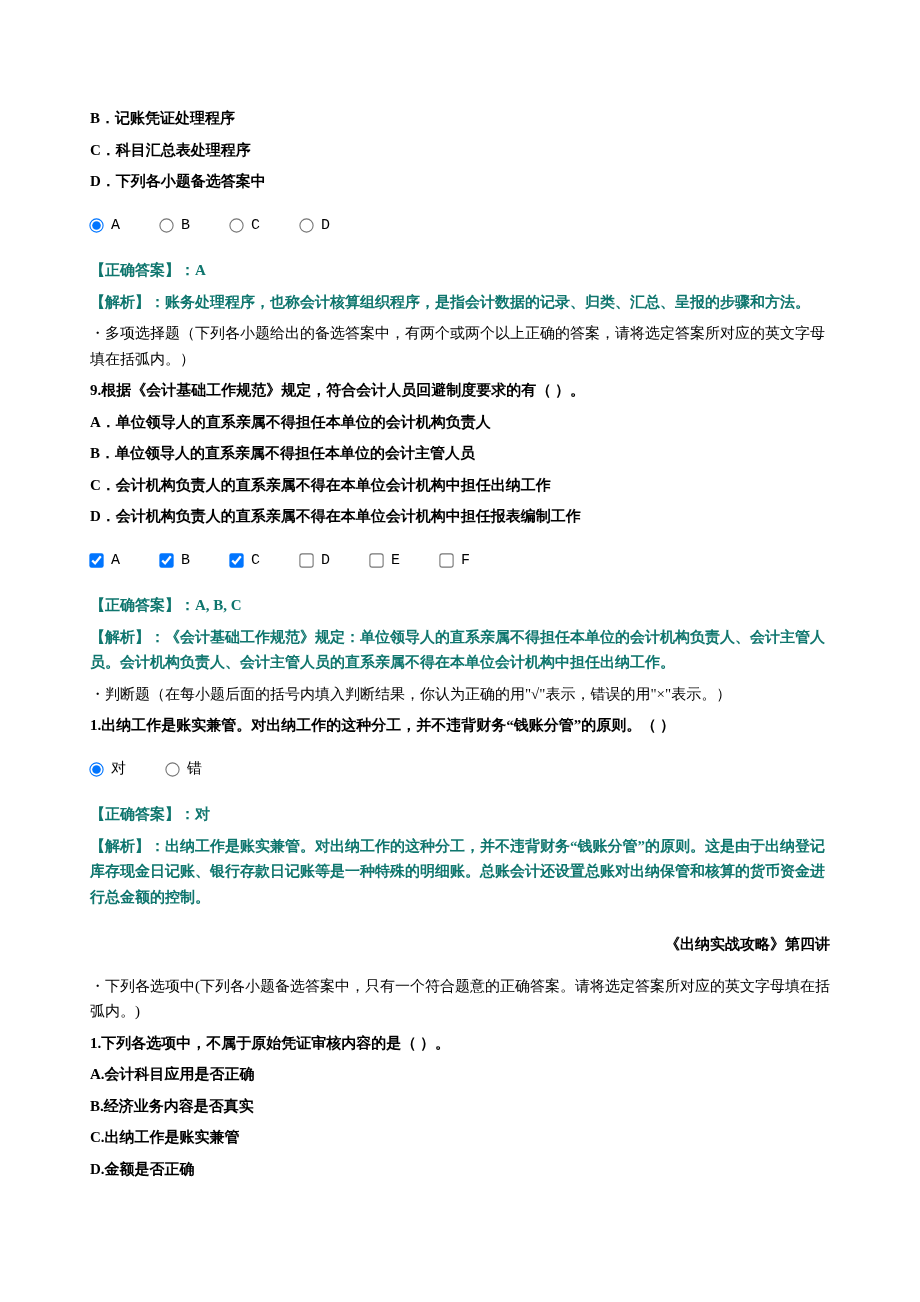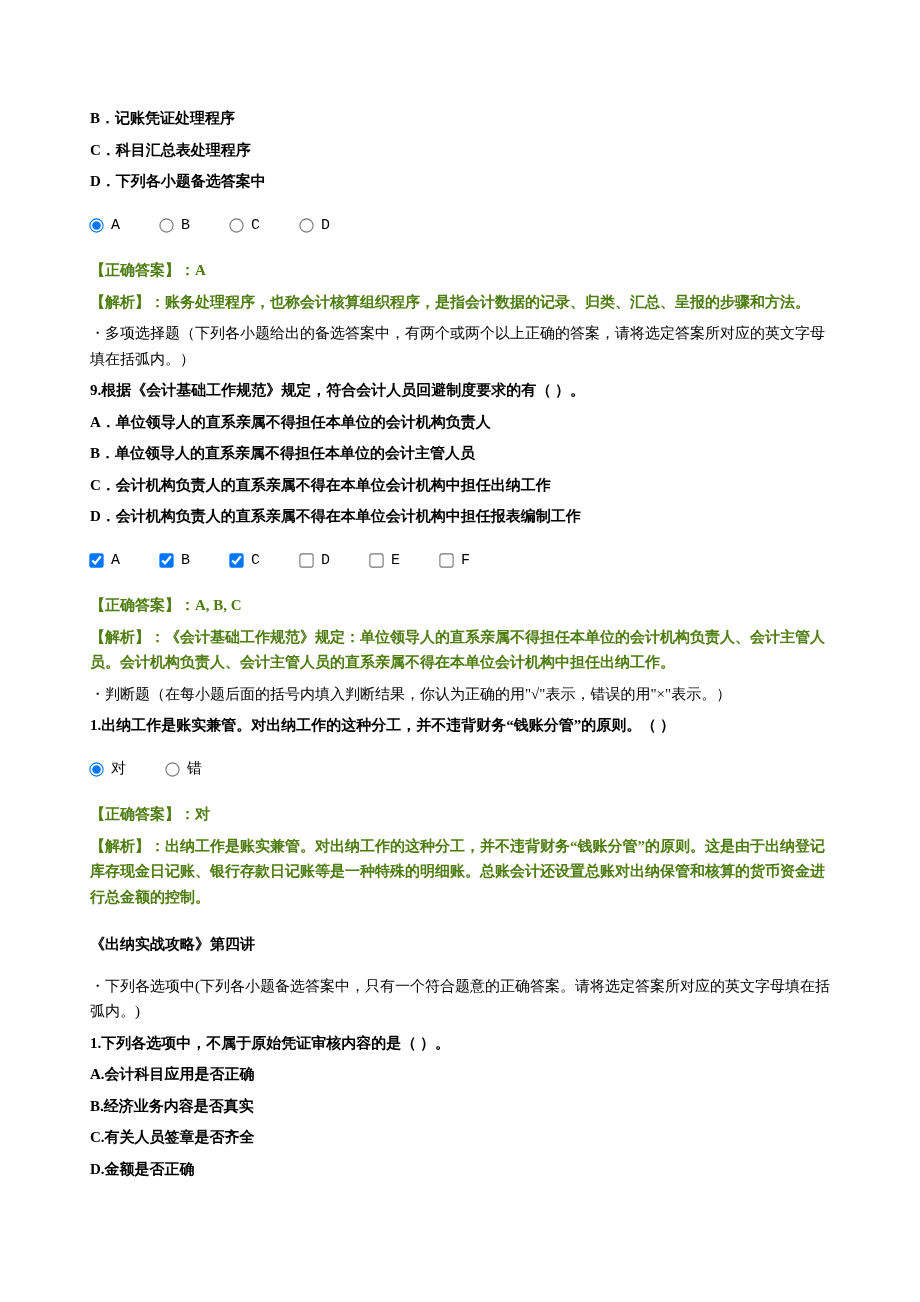--- a/index.html
+++ b/index.html
@@ -6,21 +6,21 @@
   body {
     font-family: "SimSun", "宋体", serif;
     font-size: 15px;
     line-height: 1.7;
     color: #000;
     background: #fff;
     width: 920px;
     padding: 100px 90px 60px 90px;
   }
   .para { margin: 6px 0; font-weight: bold; }
-  .blue { color: #4d7c0f; }
+  .blue { color: #0f766e; }
   .bold { font-weight: normal; }
   .options-row {
     display: flex;
     align-items: center;
     gap: 12px;
     margin: 18px 0 20px 0;
   }
   .opt {
     display: flex;
     align-items: center;
@@ -28,21 +28,21 @@
     margin-right: 28px;
     font-family: "Courier New", monospace;
     font-size: 15px;
   }
   input[type="radio"], input[type="checkbox"] {
     margin: 0;
     transform: scale(1.1);
   }
   .section-gap { }
   .center-title {
-    text-align: left;
+    text-align: right;
     font-weight: bold;
     margin: 22px 0 16px 0;
   }
 </style>
 </head>
 <body>
 
 <div class="para">B．记账凭证处理程序</div>
 <div class="para">C．科目汇总表处理程序</div>
 <div class="para">D．下列各小题备选答案中</div>
@@ -142,14 +142,14 @@
 </div>
 
 <div class="center-title">《出纳实战攻略》第四讲</div>
 
 <div class="para bold">・下列各选项中(下列各小题备选答案中，只有一个符合题意的正确答案。请将选定答案所对应的英文字母填在括弧内。)</div>
 
 <div class="para section-gap">1.下列各选项中，不属于原始凭证审核内容的是（ ）。</div>
 
 <div class="para section-gap">A.会计科目应用是否正确</div>
 <div class="para">B.经济业务内容是否真实</div>
-<div class="para">C.有关人员签章是否齐全</div>
+<div class="para">C.出纳工作是账实兼管</div>
 <div class="para">D.金额是否正确</div>
 
 </body></html>

